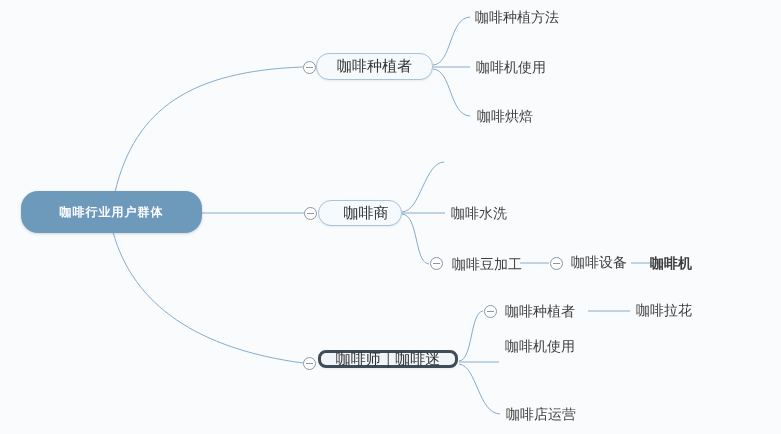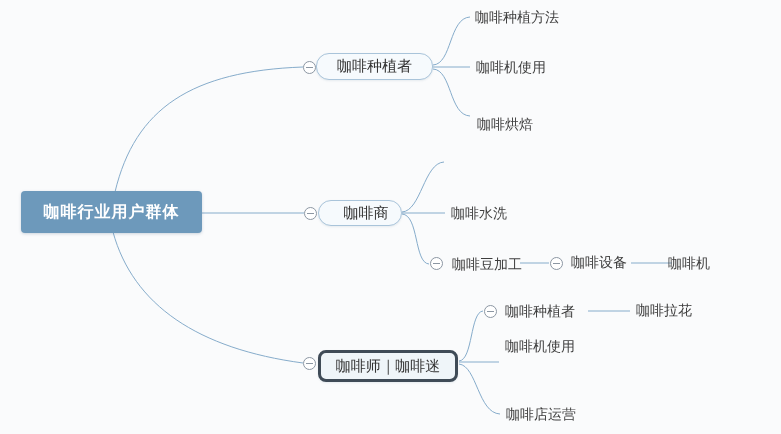--- a/index.html
+++ b/index.html
@@ -14,21 +14,21 @@
     background:var(--background,#FAFBFC);
   }
   .edges{position:absolute; left:0; top:0; width:781px; height:434px;}
   .edges path{fill:none; stroke:var(--line,#86ACCB); stroke-width:1;}
   .node{
     position:absolute; box-sizing:border-box; display:flex; align-items:center; justify-content:center;
     white-space:nowrap; cursor:default;
   }
   .root-node{
     background:var(--root_fill,#6D99BB); color:var(--root_text,#fff);
-    border-radius:4px; font-size:16px; font-weight:bold; letter-spacing:1px;
+    border-radius:17px; font-size:12px; font-weight:bold; letter-spacing:1px;
     box-shadow:0 1px 3px rgba(70,100,130,.25);
     text-align:right;
   }
   .branch-node{
     background:var(--node_fill,#F6FAFD); border:1px solid var(--node_border,#A9C4DA);
     border-radius:13px; font-size:15px; color:#333;
     box-shadow:0 1px 2px rgba(90,120,150,.12);
   }
   .branch-node.selected{
     background:var(--selected_fill,#EFF5F9); border:3px solid var(--selected_border,#3F4B57);
@@ -70,21 +70,21 @@
     <path d="M 459 364 C 477 366 478 413 500 414"></path>
     <path d="M 588 311 L 630 311"></path>
   </svg>
 
   <div class="node root-node" style="left:21px; top:191px; width:181px; height:42px;">咖啡行业用户群体</div>
 
   <div class="node branch-node" style="left:316px; top:53px; width:117px; height:27px;">咖啡种植者</div>
 
   <div class="node branch-node" style="left:318px; top:200px; width:84px; height:26px;padding-left:12px;">咖啡商</div>
 
-  <div class="node branch-node selected" style="left:318px; top:350px; width:140px; height:32px;">咖啡师｜咖啡迷</div>
+  <div class="node branch-node selected" style="left:318px; top:350px; width:140px; height:18px;">咖啡师｜咖啡迷</div>
 
   <div class="collapse" style="left:303px; top:61px;">
       <span class="minus"></span>
     </div>
   <div class="collapse" style="left:304px; top:207px;">
       <span class="minus"></span>
     </div>
   <div class="collapse" style="left:303px; top:357px;">
       <span class="minus"></span>
     </div>
@@ -93,25 +93,25 @@
     </div>
   <div class="collapse" style="left:550px; top:257px;">
       <span class="minus"></span>
     </div>
   <div class="collapse" style="left:484px; top:305px;">
       <span class="minus"></span>
     </div>
 
   <div class="leaf" style="left:475px; top:7px;">咖啡种植方法</div>
   <div class="leaf" style="left:476px; top:57px;">咖啡机使用</div>
-  <div class="leaf" style="left:477px; top:106px;margin-top:8px;">咖啡烘焙</div>
+  <div class="leaf" style="left:477px; top:106px;">咖啡烘焙</div>
 
   <div class="leaf" style="left:451px; top:203px;">咖啡水洗</div>
   <div class="leaf" style="left:452px; top:254px;">咖啡豆加工</div>
   <div class="leaf" style="left:571px; top:252px;">咖啡设备</div>
-  <div class="leaf" style="left:668px; top:253px;">咖啡机</div>
+  <div class="leaf" style="left:650px; top:253px;font-weight:bold;">咖啡机</div>
 
   <div class="leaf" style="left:505px; top:301px;">咖啡种植者</div>
   <div class="leaf" style="left:636px; top:300px;text-align:center;">咖啡拉花</div>
   <div class="leaf" style="left:505px; top:336px;text-align:right;">咖啡机使用</div>
   <div class="leaf" style="left:506px; top:404px;text-align:right;">咖啡店运营</div>
 
 </div>
 
 </body></html>

